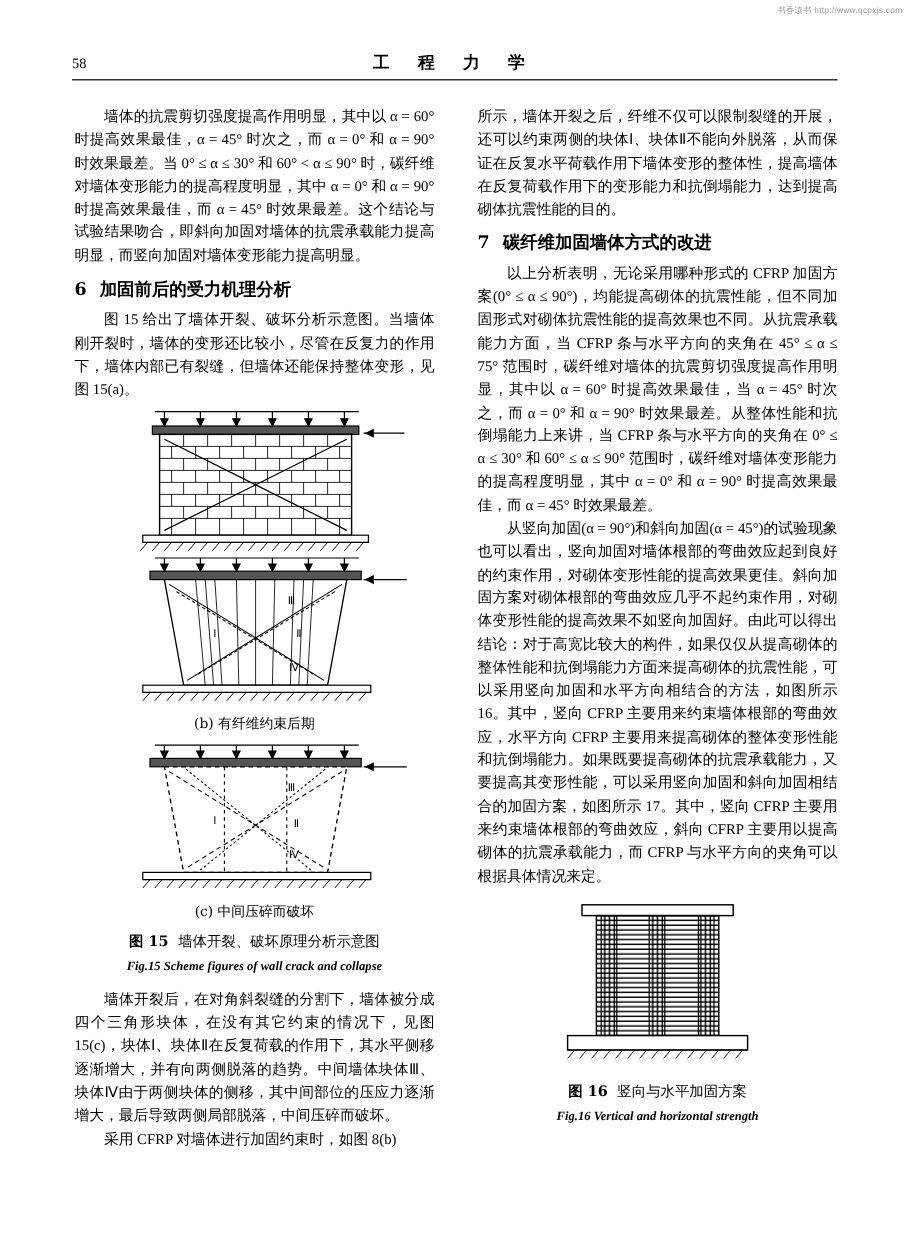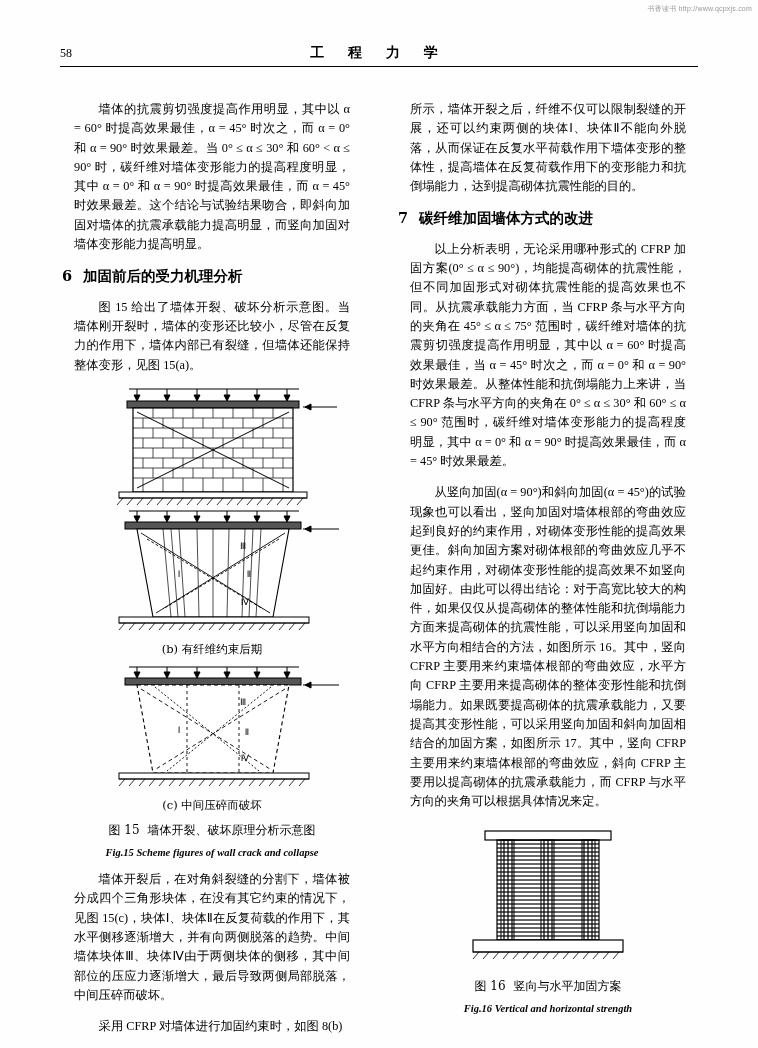--- a/index.html
+++ b/index.html
@@ -48,56 +48,56 @@
     font-family: "Liberation Serif", serif;
   }
   .journal-title {
     position: absolute;
     left: 50%;
     transform: translateX(-50%);
     top: 0;
     font-size: 14px;
     font-weight: bold;
     letter-spacing: 10px;
-    font-family: Liberation Sans, sans-serif;
+    font-family: Liberation Serif, serif;
   }
   
   .col {
     position: absolute;
     top: 88px;
     width: 300px;
     font-size: 12.3px;
     line-height: 19.3px;
     text-align: justify;
     text-justify: inter-ideograph;
   }
   .col-left { left: 62px; }
   .col-right { left: 398px; }
 
-  p { margin: 12px; }
+  p { margin: 0; }
   .indent { text-indent: 2em; }
   .sec-head {
     font-size: 14.5px;
     font-weight: bold;
     margin: 9px 0 6px 0;
     font-family: "DejaVu Serif", serif;
   }
   .sec-head .num { margin-right: 11px; }
 
   
   .fig {
     margin: 6px 0 0 0;
   }
   .fig-caption-cn {
     text-align: center;
     font-size: 12px;
     margin-top: 4px;
     font-family: "DejaVu Serif", serif;
   }
-  .fig-caption-cn .lab { margin-right: 8px; font-weight: normal;}
+  .fig-caption-cn .lab { margin-right: 8px; font-weight: bold;}
   .fig-caption-en {
     text-align: center;
     font-size: 10.5px;
     margin-top: 2px;
     font-family: "Liberation Serif", serif;
     font-weight: bold;
     font-style: italic;
   }
   .subcap {
     text-align: center;

